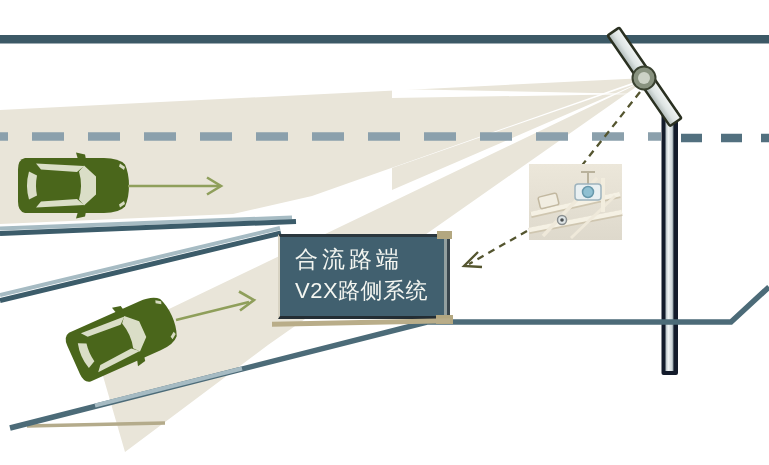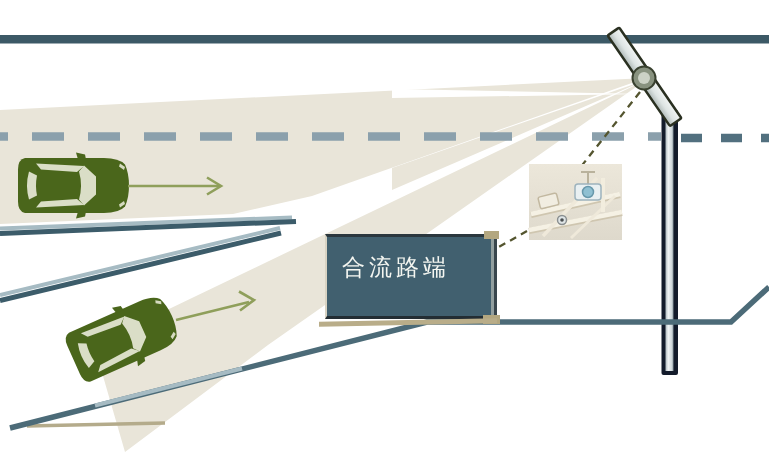--- a/index.html
+++ b/index.html
@@ -7,21 +7,21 @@
     position:relative;width:769px;height:465px;overflow:hidden;
     background:#ffffff;font-family:"Liberation Sans","DejaVu Sans",sans-serif;
   }
   .stage svg{position:absolute;left:0;top:0;}
   .label-box{
     position:absolute;left:278px;top:234px;width:172px;height:85px;
     box-sizing:border-box;background:#41606f;
     border-top:3px solid #2b373e;border-bottom:3px solid #232d33;
     border-left:2px solid #d8d3c3;border-right:3px solid #39464d;
     box-shadow:inset -3px 0 0 rgba(214,212,198,.55);
-    color:#f4f6f1;padding:14px 0 0 15px;margin-left:47px;
+    color:#f4f6f1;padding:6px 0 0 15px;
   }
   .label-line1{font-size:23px;line-height:32px;letter-spacing:4px;white-space:nowrap;}
   .label-line2{font-size:22px;line-height:32px;letter-spacing:.5px;white-space:nowrap;}
   .tan-corner-tr{position:absolute;right:-5px;top:-6px;width:15px;height:8px;background:#b3a780;}
   .tan-corner-br{position:absolute;right:-6px;bottom:-8px;width:17px;height:9px;background:#b3a780;}
   .tan-strip-bottom{position:absolute;left:-8px;bottom:-9px;width:178px;height:5px;background:#b9ad89;transform:skewY(-1.2deg);}
 </style>
 </head>
 <body>
 
@@ -114,14 +114,15 @@
   <use href="#car" x="-60" y="-33" width="120" height="66" transform="translate(125,337) rotate(-24) scale(0.97)" fill="#4a661b"></use>
   <line x1="176" y1="320" x2="249" y2="302" stroke-width="2.6" stroke="#8f9f5b"></line>
   <polyline points="239,291.5 254,300 240,310.5" fill="none" stroke-width="2.6" stroke="#8f9f5b"></polyline>
 </svg>
 
   <div class="label-box">
     <div class="tan-corner-tr"></div>
     <div class="tan-corner-br"></div>
     <div class="tan-strip-bottom"></div>
     <div class="label-line1">合流路端</div>
+    <div class="label-line2">V2X路侧系统</div>
   </div>
 </div>
 
 </body></html>

